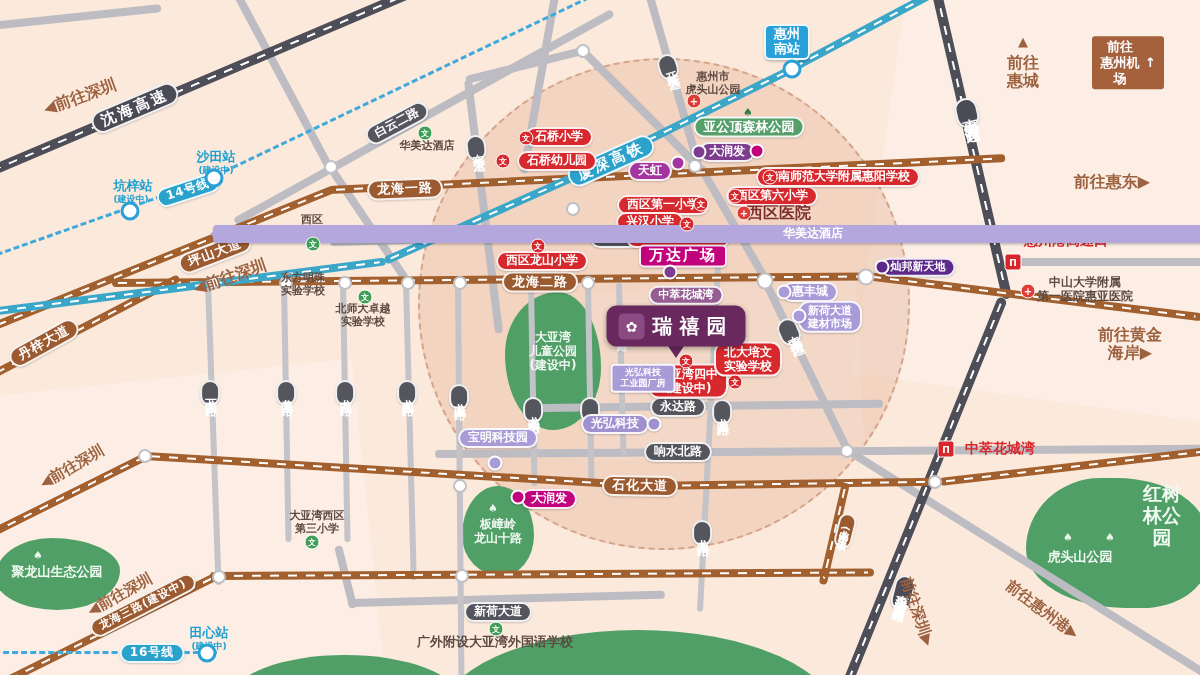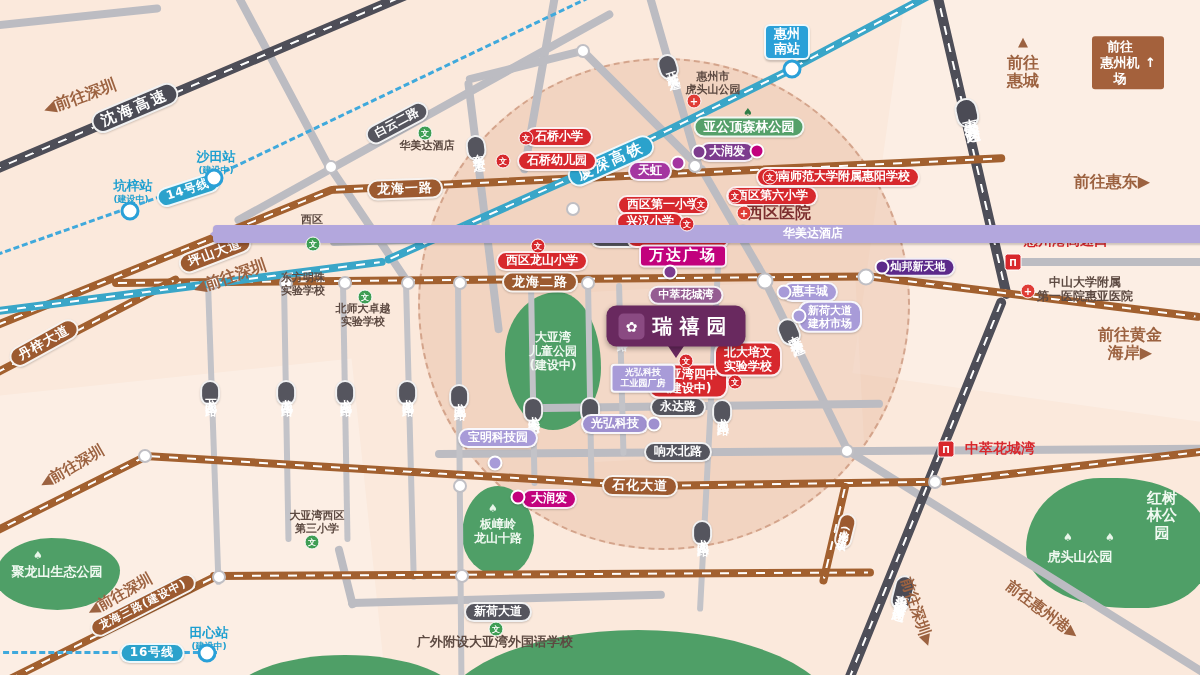--- a/index.html
+++ b/index.html
@@ -307,21 +307,21 @@
   <div class="lbl pill p-grn" style="left:749px;top:127px;">亚公顶森林公园</div>
   <div class="tree" style="left:748px;top:112px;">♠</div>
   <div class="lbl" style="left:553px;top:352px;color:#f0f9f1;font-size:12px;">大亚湾
 儿童公园
 (建设中)</div>
   <div class="lbl" style="left:57px;top:572px;color:#f0f9f1;font-size:13px;">聚龙山生态公园</div>
   <div class="tree tw" style="left:38px;top:555px;">♠</div>
   <div class="lbl" style="left:498px;top:532px;color:#f0f9f1;font-size:12px;">板嶂岭
 龙山十路</div>
   <div class="tree tw" style="left:493px;top:508px;">♠</div>
-  <div class="lbl" style="left:1162px;top:516px;color:#f0f9f1;font-size:15px;">红树林公园</div>
+  <div class="lbl" style="left:1162px;top:516px;color:#f0f9f1;font-size:19px;">红树林公园</div>
   <div class="lbl" style="left:1080px;top:557px;color:#f0f9f1;font-size:13px;">虎头山公园</div>
   <div class="tree tw" style="left:1068px;top:537px;">♠</div>
   <div class="tree tw" style="left:1110px;top:537px;">♠</div>
 
   <div id="prop">
     <div class="logo">✿</div>
     <div class="nm">瑞禧园</div>
   </div>
   <div id="ptr"></div>
 

